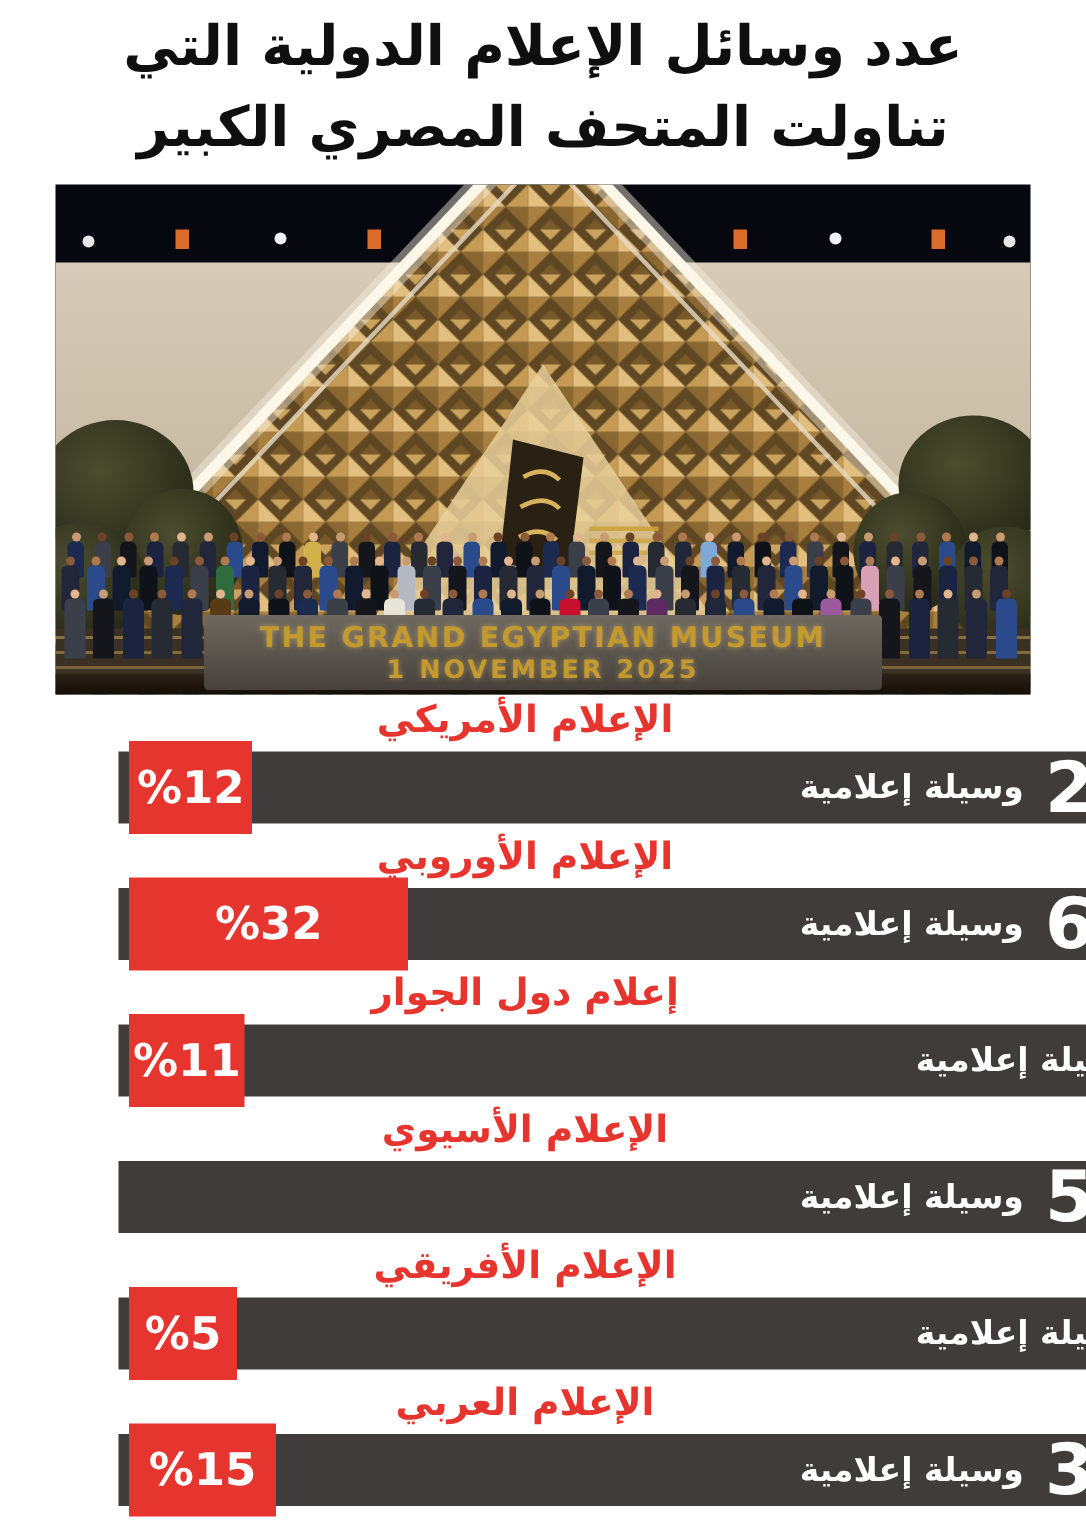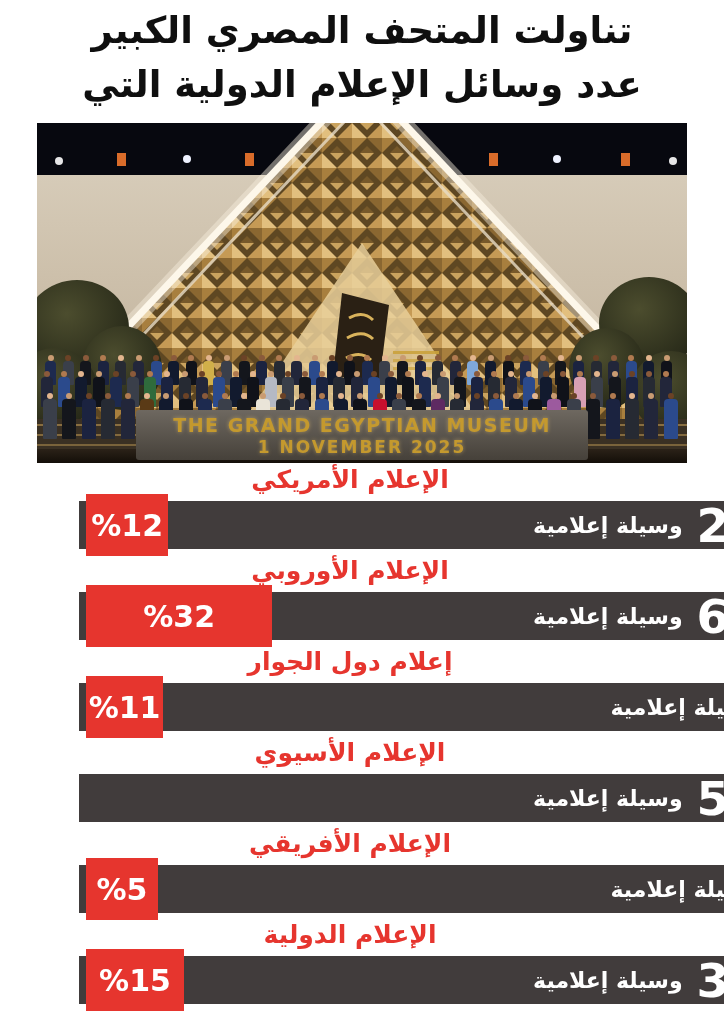--- a/index.html
+++ b/index.html
@@ -49,22 +49,22 @@
     position:absolute;right:0;top:7px;bottom:7px;display:flex;align-items:center;
     direction:rtl;gap:14px;padding-left:10px;color:#fff;padding-right:8px;
   }
   .count{font-weight:bold;font-size:47px;line-height:1;letter-spacing:-1px;}
   .unit{font-weight:bold;font-size:22px;}
 </style>
 </head>
 <body style="--red: #e6352e; --dark: #413c3c;">
 
 <div class="title">
+  <div>عدد وسائل الإعلام الدولية التي</div>
   <div>تناولت المتحف المصري الكبير</div>
-  <div>عدد وسائل الإعلام الدولية التي</div>
 </div>
 
 <div class="photo">
   <div class="wall"></div>
 
   <svg class="facade" width="650" height="340" viewBox="0 0 650 340">
     <defs>
       <pattern id="tiles" width="30" height="30" patternUnits="userSpaceOnUse">
         <rect width="30" height="30" fill="#5e4722"></rect>
         <polygon points="15,0 30,15 15,15" fill="#e2bf7e"></polygon>
@@ -306,21 +306,21 @@
         <div class="dark-bar"></div>
         <div class="red-block" style="width: 72px;">
           <span dir="ltr">%5</span>
         </div>
         <div class="bar-content">
           <span class="unit">وسيلة إعلامية</span>
         </div>
       </div>
     </div>
     <div class="row">
-      <div class="row-label">الإعلام الدولية</div>
+      <div class="row-label">الإعلام العربي</div>
       <div class="bar-wrap">
         <div class="dark-bar"></div>
         <div class="red-block" style="width: 98px;">
           <span dir="ltr">%15</span>
         </div>
         <div class="bar-content">
           <span class="count">32</span>
           <span class="unit">وسيلة إعلامية</span>
         </div>
       </div>

